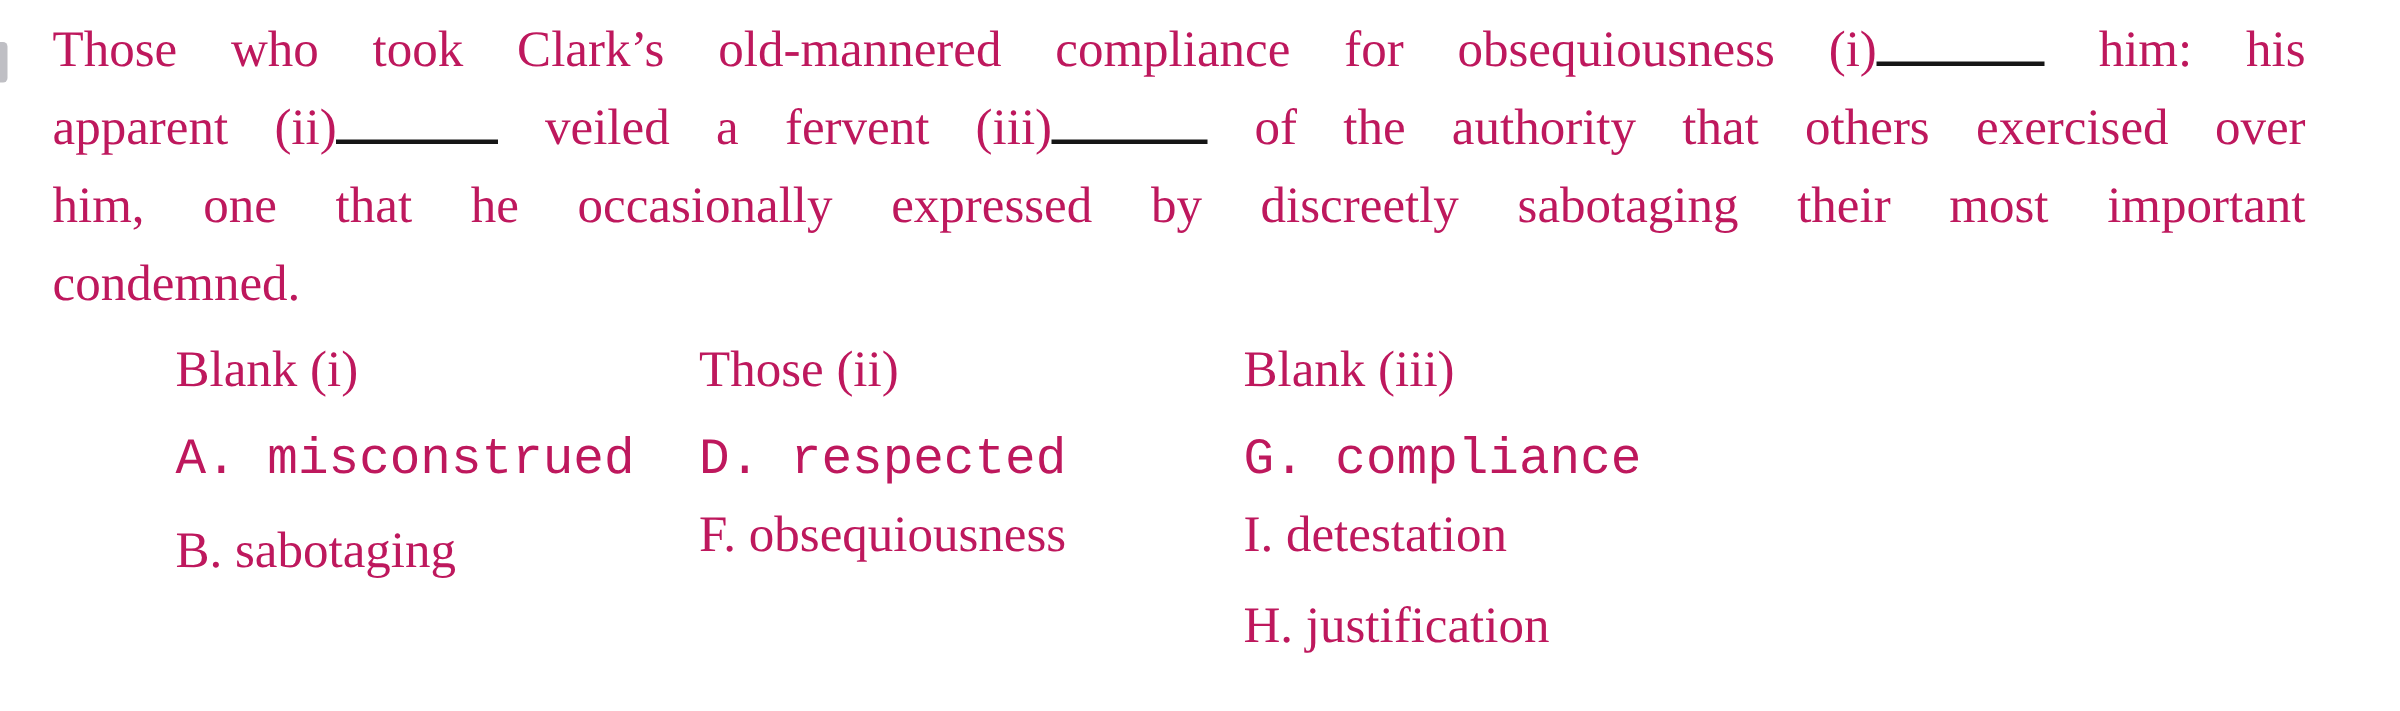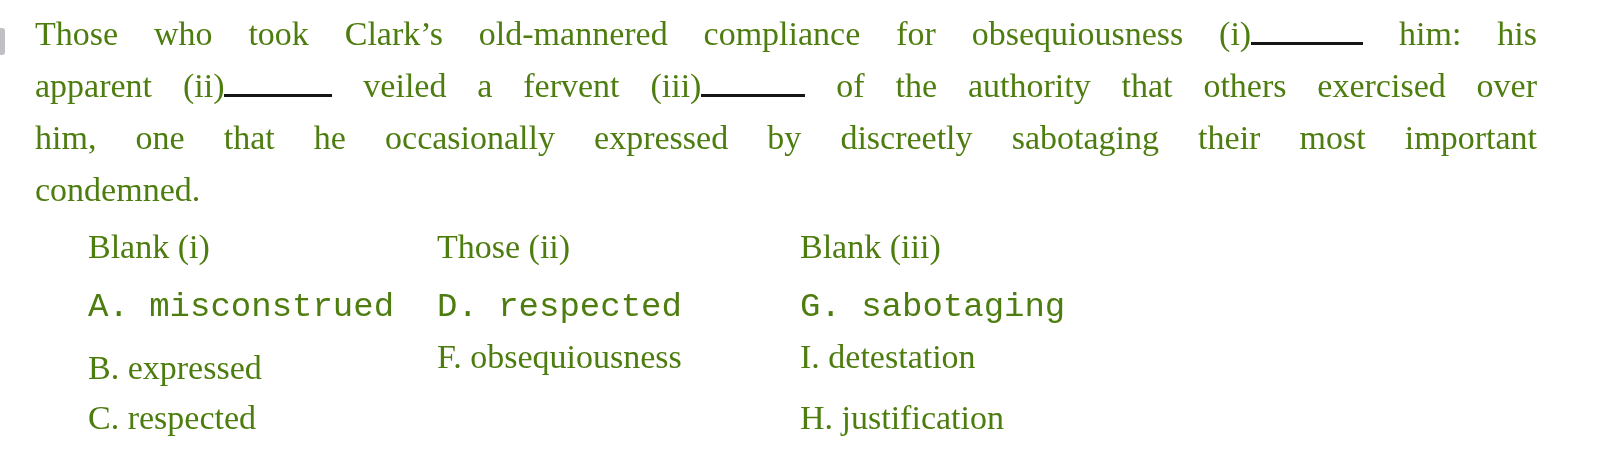--- a/index.html
+++ b/index.html
@@ -5,21 +5,21 @@
   html, body {
     margin: 0;
     padding: 0;
     background: #ffffff;
   }
   .page {
     position: relative;
     width: 1600px;
     height: 474px;
     background: #ffffff;
-    color: #4d7c0f;
+    color: #be185d;
     font-family: "Liberation Serif", "DejaVu Serif", serif;
     font-size: 34px;
     overflow: hidden;
     box-sizing: border-box;
   }
   
   .qnum-fragment {
     position: absolute;
     left: 0;
     top: 28px;
@@ -43,21 +43,21 @@
     height: 0;
     border-bottom: 3px solid #161616;
     vertical-align: baseline;
   }
   .blank.w1 { width: 112px; }
   .blank.w2 { width: 108px; }
   .blank.w3 { width: 104px; }
   .choices {
     display: flex;
     margin-top: 14px;
-    padding-left: 88px;
+    padding-left: 117px;
     line-height: 34px;
   }
   .choice-col { box-sizing: border-box; }
   .choice-col.c1 { width: 349px; }
   .choice-col.c2 { width: 363px; }
   .choice-col.c3 { flex: 1; }
   .col-header { white-space: nowrap; }
   .option { white-space: nowrap; cursor: default; }
   .option.row-a { margin-top: 26px; font-family: Liberation Mono, monospace; }
   .option.row-b { margin-top: 27px; }
@@ -75,32 +75,31 @@
     <div class="line justify"><span>apparent (ii)</span><span class="blank w2"></span><span> veiled a fervent (iii)</span><span class="blank w3"></span><span> of the authority that others exercised over</span></div>
     <div class="line justify"><span>him, one that he occasionally expressed by discreetly sabotaging their most important</span></div>
     <div class="line"><span>condemned.</span></div>
   </div>
 
   <div class="choices">
 
     <div class="choice-col c1">
       <div class="col-header">Blank (i)</div>
       <div class="option row-a">A. misconstrued</div>
-      <div class="option row-b">B. expressed</div>
-      <div class="option row-c">C. respected</div>
+      <div class="option row-b">B. sabotaging</div>
     </div>
 
     <div class="choice-col c2">
       <div class="col-header">Those (ii)</div>
       <div class="option row-a">D. respected</div>
       <div class="option row-c">F. obsequiousness</div>
     </div>
 
     <div class="choice-col c3">
       <div class="col-header">Blank (iii)</div>
-      <div class="option row-a">G. sabotaging</div>
+      <div class="option row-a">G. compliance</div>
       <div class="option row-c">I. detestation</div>
       <div class="option row-b">H. justification</div>
     </div>
 
   </div>
 
 </div>
 
 </body></html>

